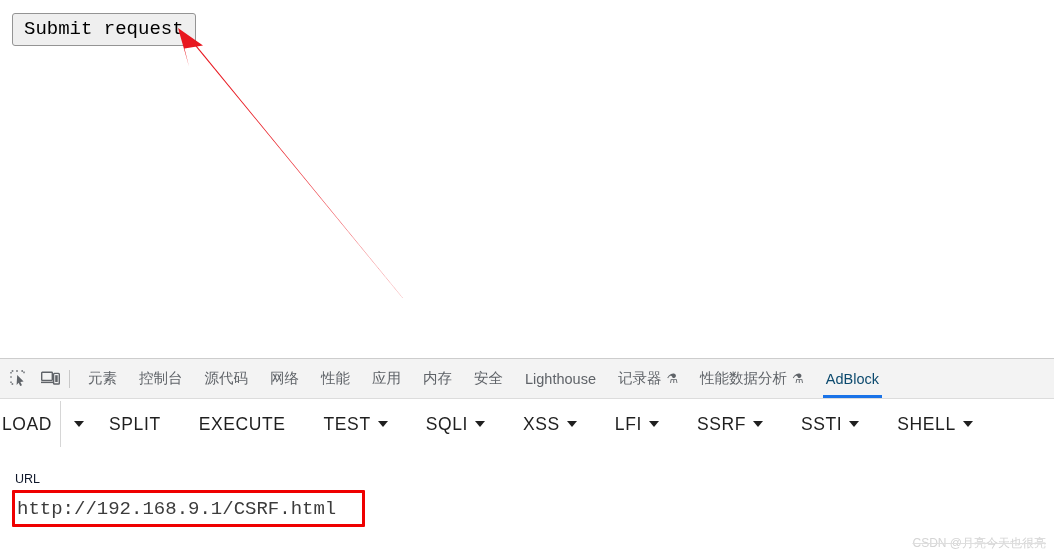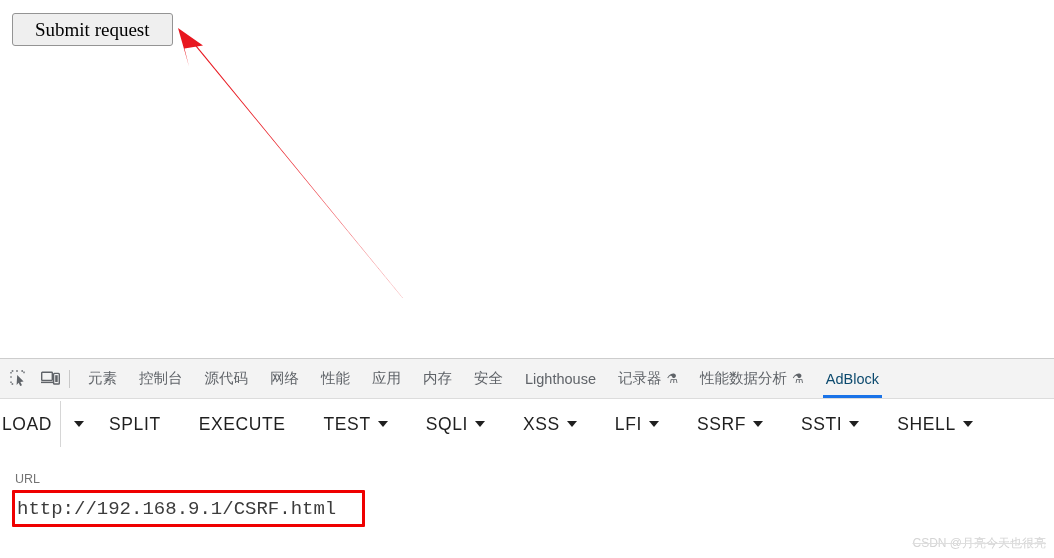--- a/index.html
+++ b/index.html
@@ -22,25 +22,25 @@
     width: 1054px;
     height: 358px;
     background: #ffffff;
   }
 
   #submit-request-button {
     position: absolute;
     left: 12px;
     top: 13px;
     height: 33px;
-    padding: 0 22px;
+    padding: 0 11px;
     background: #efefef;
     border: 1px solid #949494;
     border-radius: 3px;
-    font-family: Liberation Serif, serif;
+    font-family: Liberation Mono, monospace;
     font-size: 19px;
     color: #000000;
     line-height: 31px;
     box-sizing: border-box;
     cursor: pointer;
     white-space: nowrap;
   }
 
   #annotation-arrow {
     position: absolute;
@@ -176,21 +176,21 @@
   
   #url-section {
     position: absolute;
     left: 12px;
     top: 113px;
     width: 360px;
   }
   #url-label {
     font-family: "Liberation Sans", sans-serif;
     font-size: 12.5px;
-    color: #737373;
+    color: #0f172a;
     line-height: 15px;
     padding-left: 3px;
   }
   #url-input {
     display: block;
     margin-top: 3px;
     width: 353px;
     height: 37px;
     box-sizing: border-box;
     border: 3px solid #ef0000;

